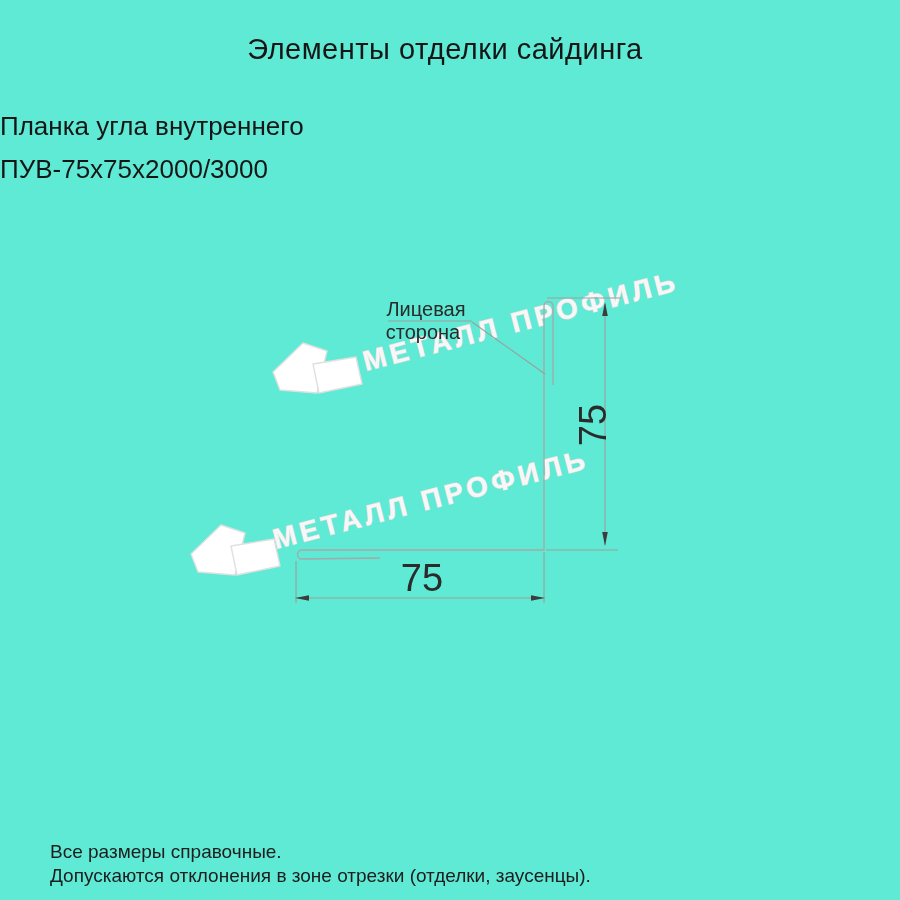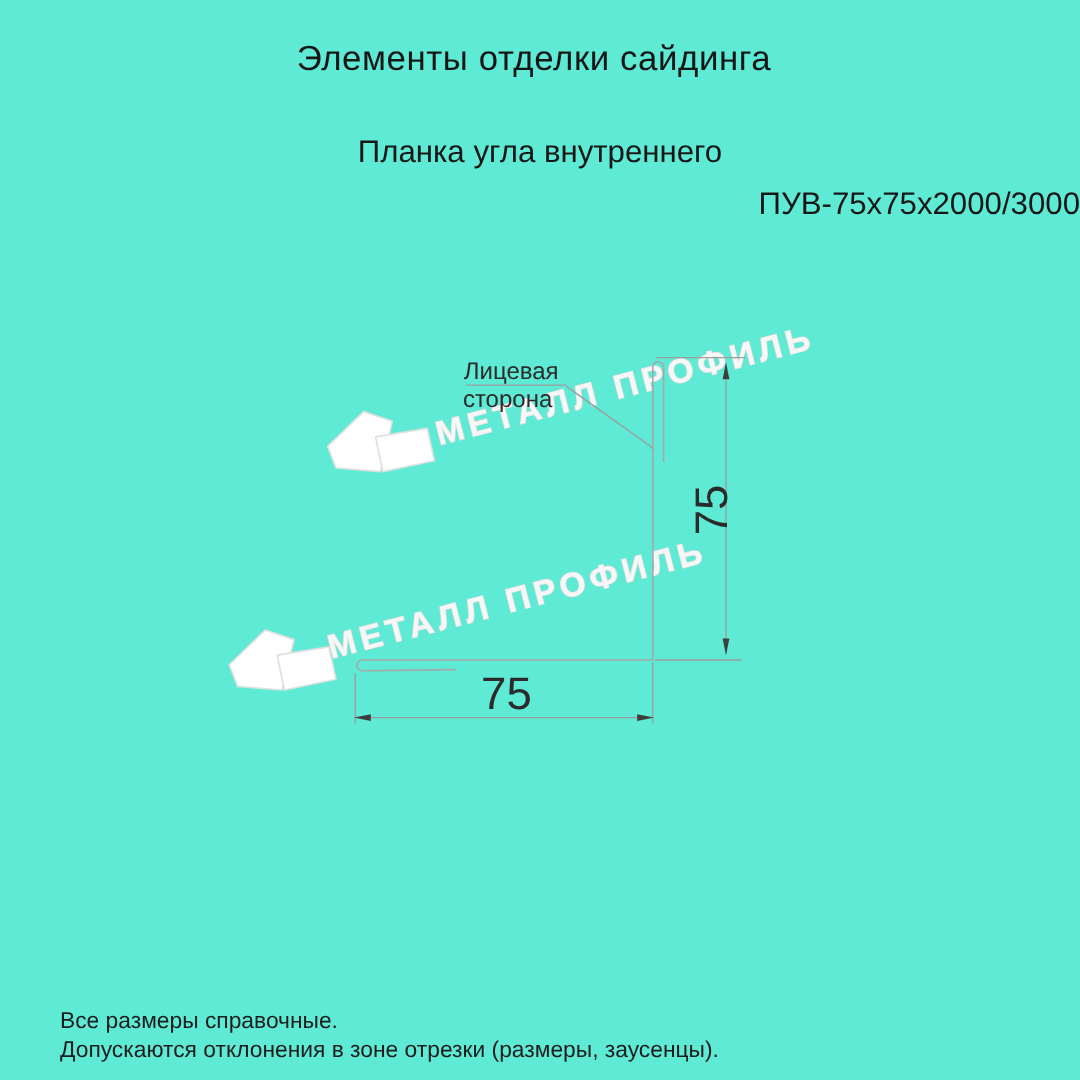--- a/index.html
+++ b/index.html
@@ -19,29 +19,28 @@
     text-align: center;
     font-size: 29px;
     font-weight: normal;
     color: #161616;
     letter-spacing: 0.5px;
   }
   .product-name {
     position: absolute;
     top: 111px; left: 0;
     width: 900px;
-    text-align: center;
     font-size: 26px;
     color: #161616;
   }
   .product-code {
     position: absolute;
     top: 154px; left: 0;
     width: 900px;
-    text-align: right;
+    text-align: left;
     font-size: 26px;
     color: #161616;
   }
   .drawing-svg {
     position: absolute;
     top: 0; left: 0;
   }
   .wm-text {
     font-size: 28px;
     font-weight: bold;
@@ -129,16 +128,16 @@
       <line class="thin-line" x1="544" y1="552" x2="544" y2="603"></line>
       <line class="thin-line" x1="297" y1="598" x2="543" y2="598"></line>
       <polygon class="dim-arrow" points="295,598 309,595.2 309,600.8"></polygon>
       <polygon class="dim-arrow" points="545,598 531,595.2 531,600.8"></polygon>
       <text class="dim-text" x="422" y="591" text-anchor="middle">75</text>
     </g>
   </svg>
 
   <div class="footer">
     <div>Все размеры справочные.</div>
-    <div>Допускаются отклонения в зоне отрезки (размеры, заусенцы).</div>
+    <div>Допускаются отклонения в зоне отрезки (отделки, заусенцы).</div>
   </div>
 
 </div>
 
 </body></html>

